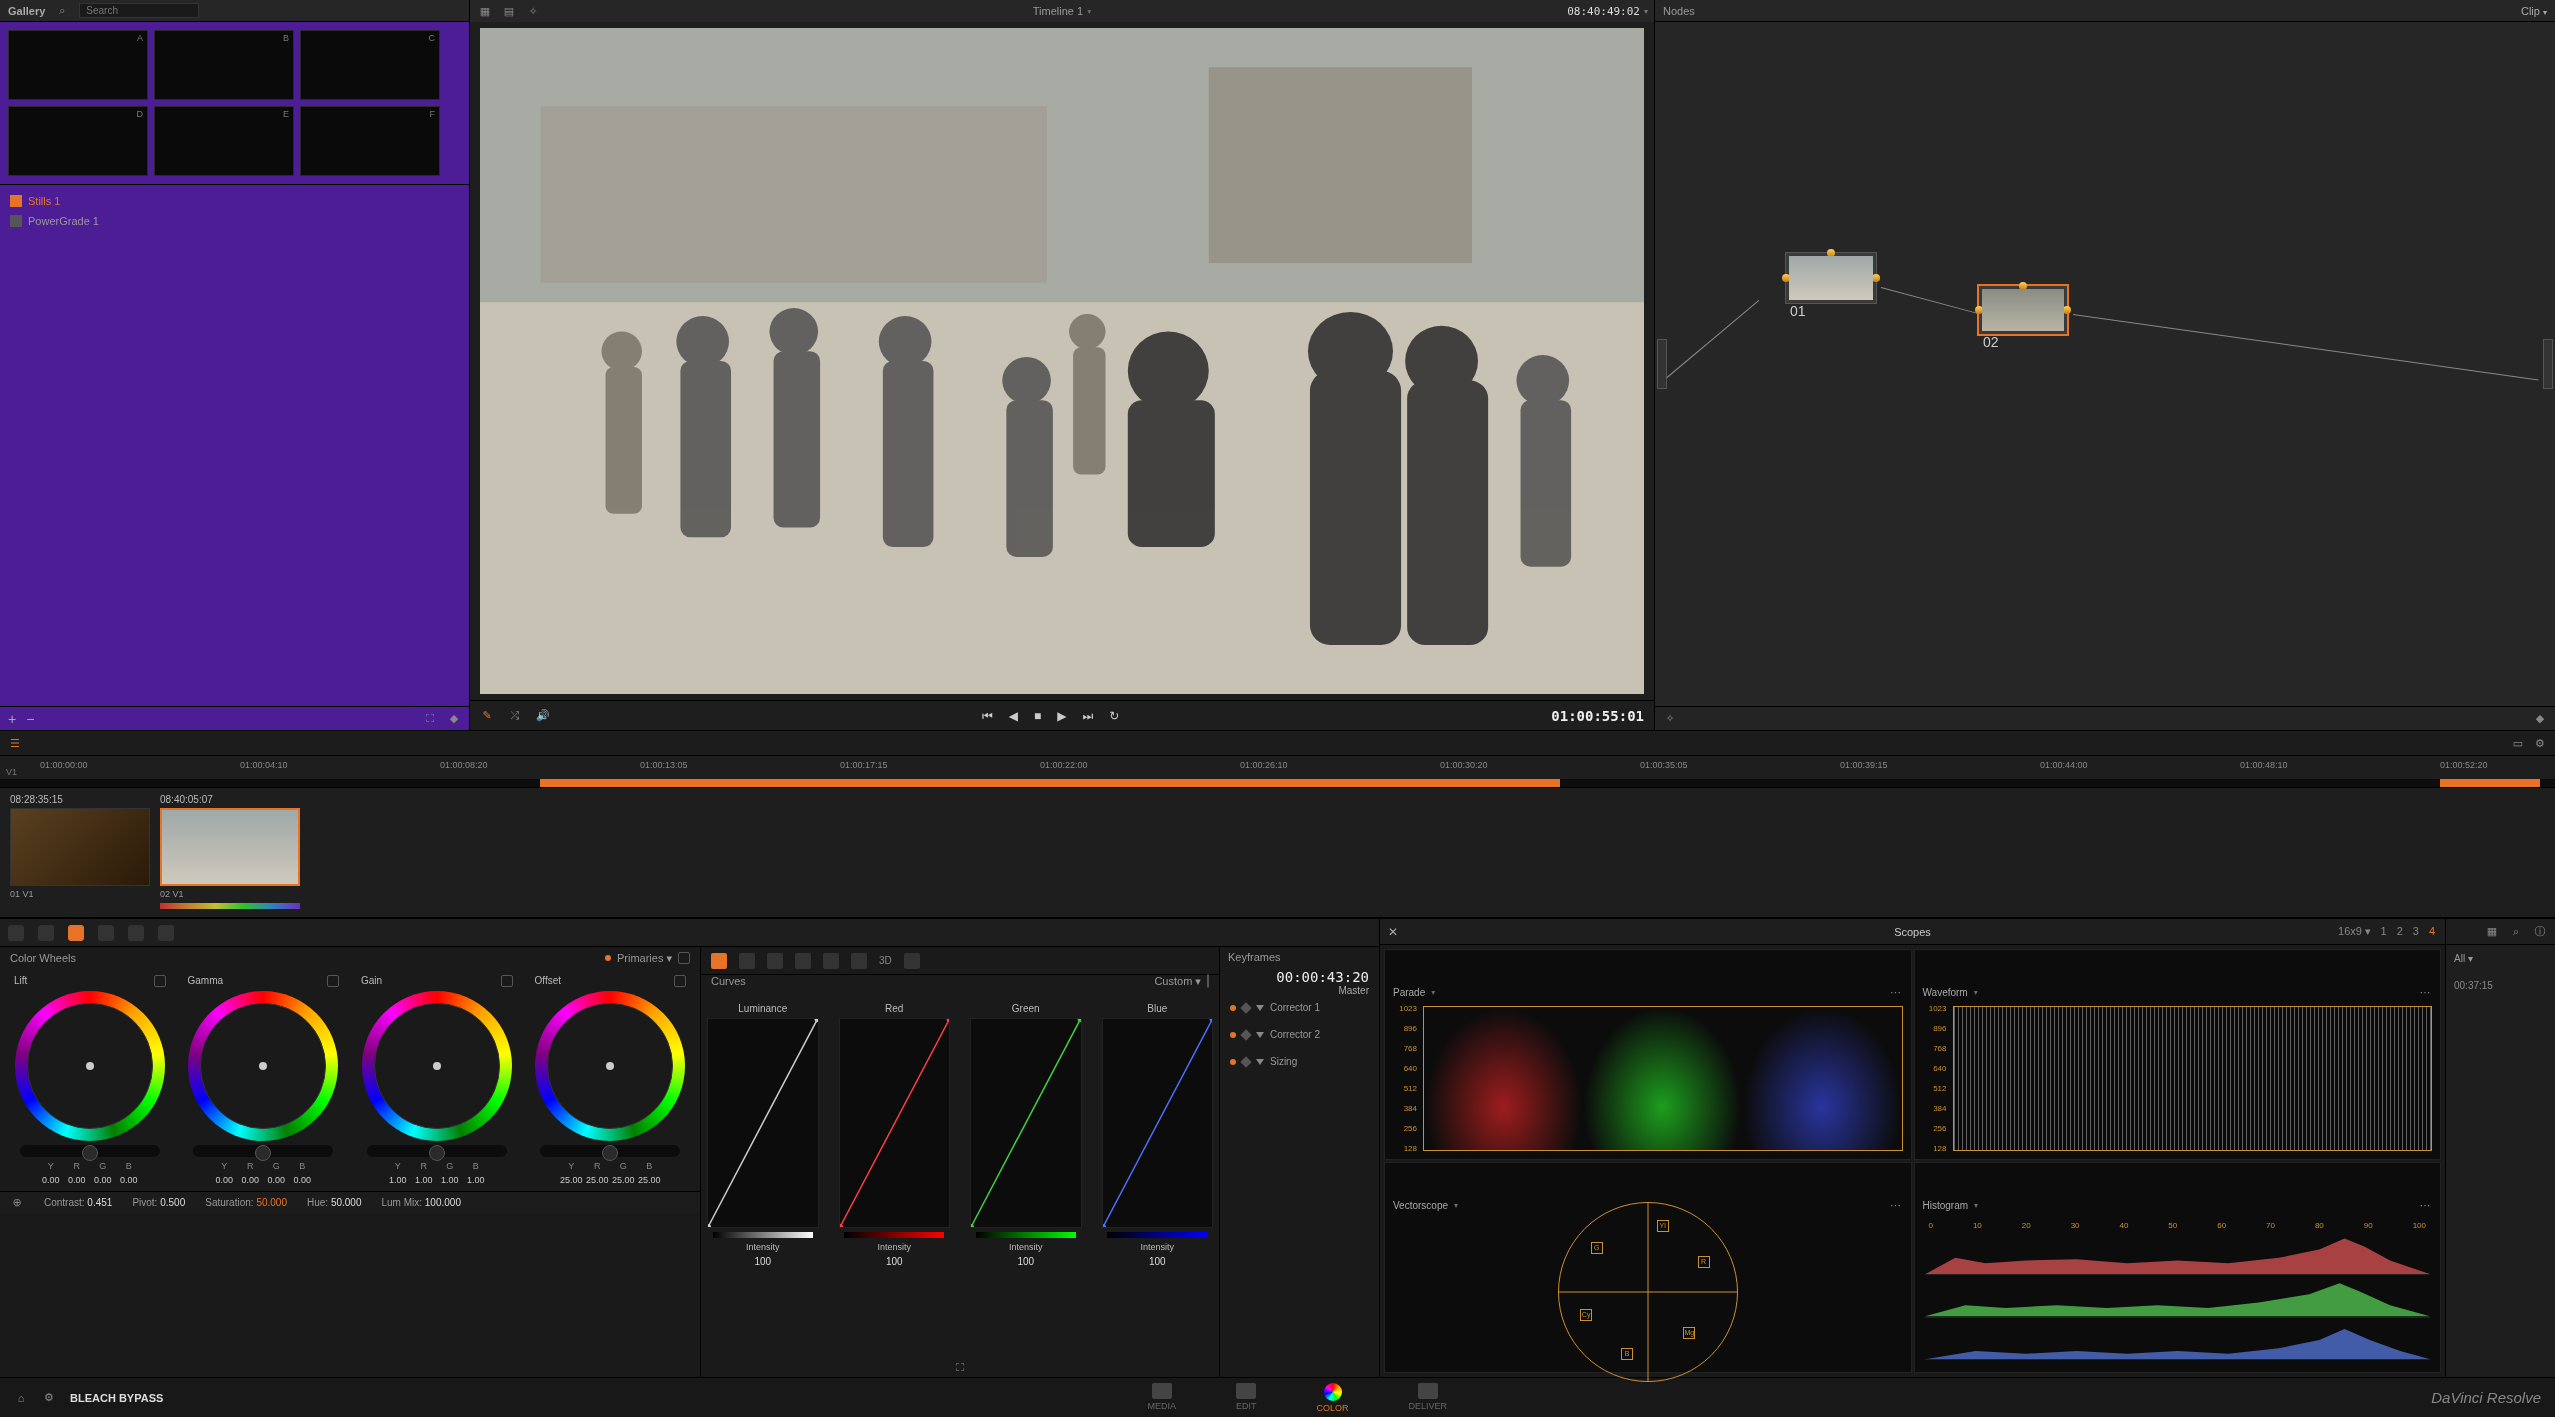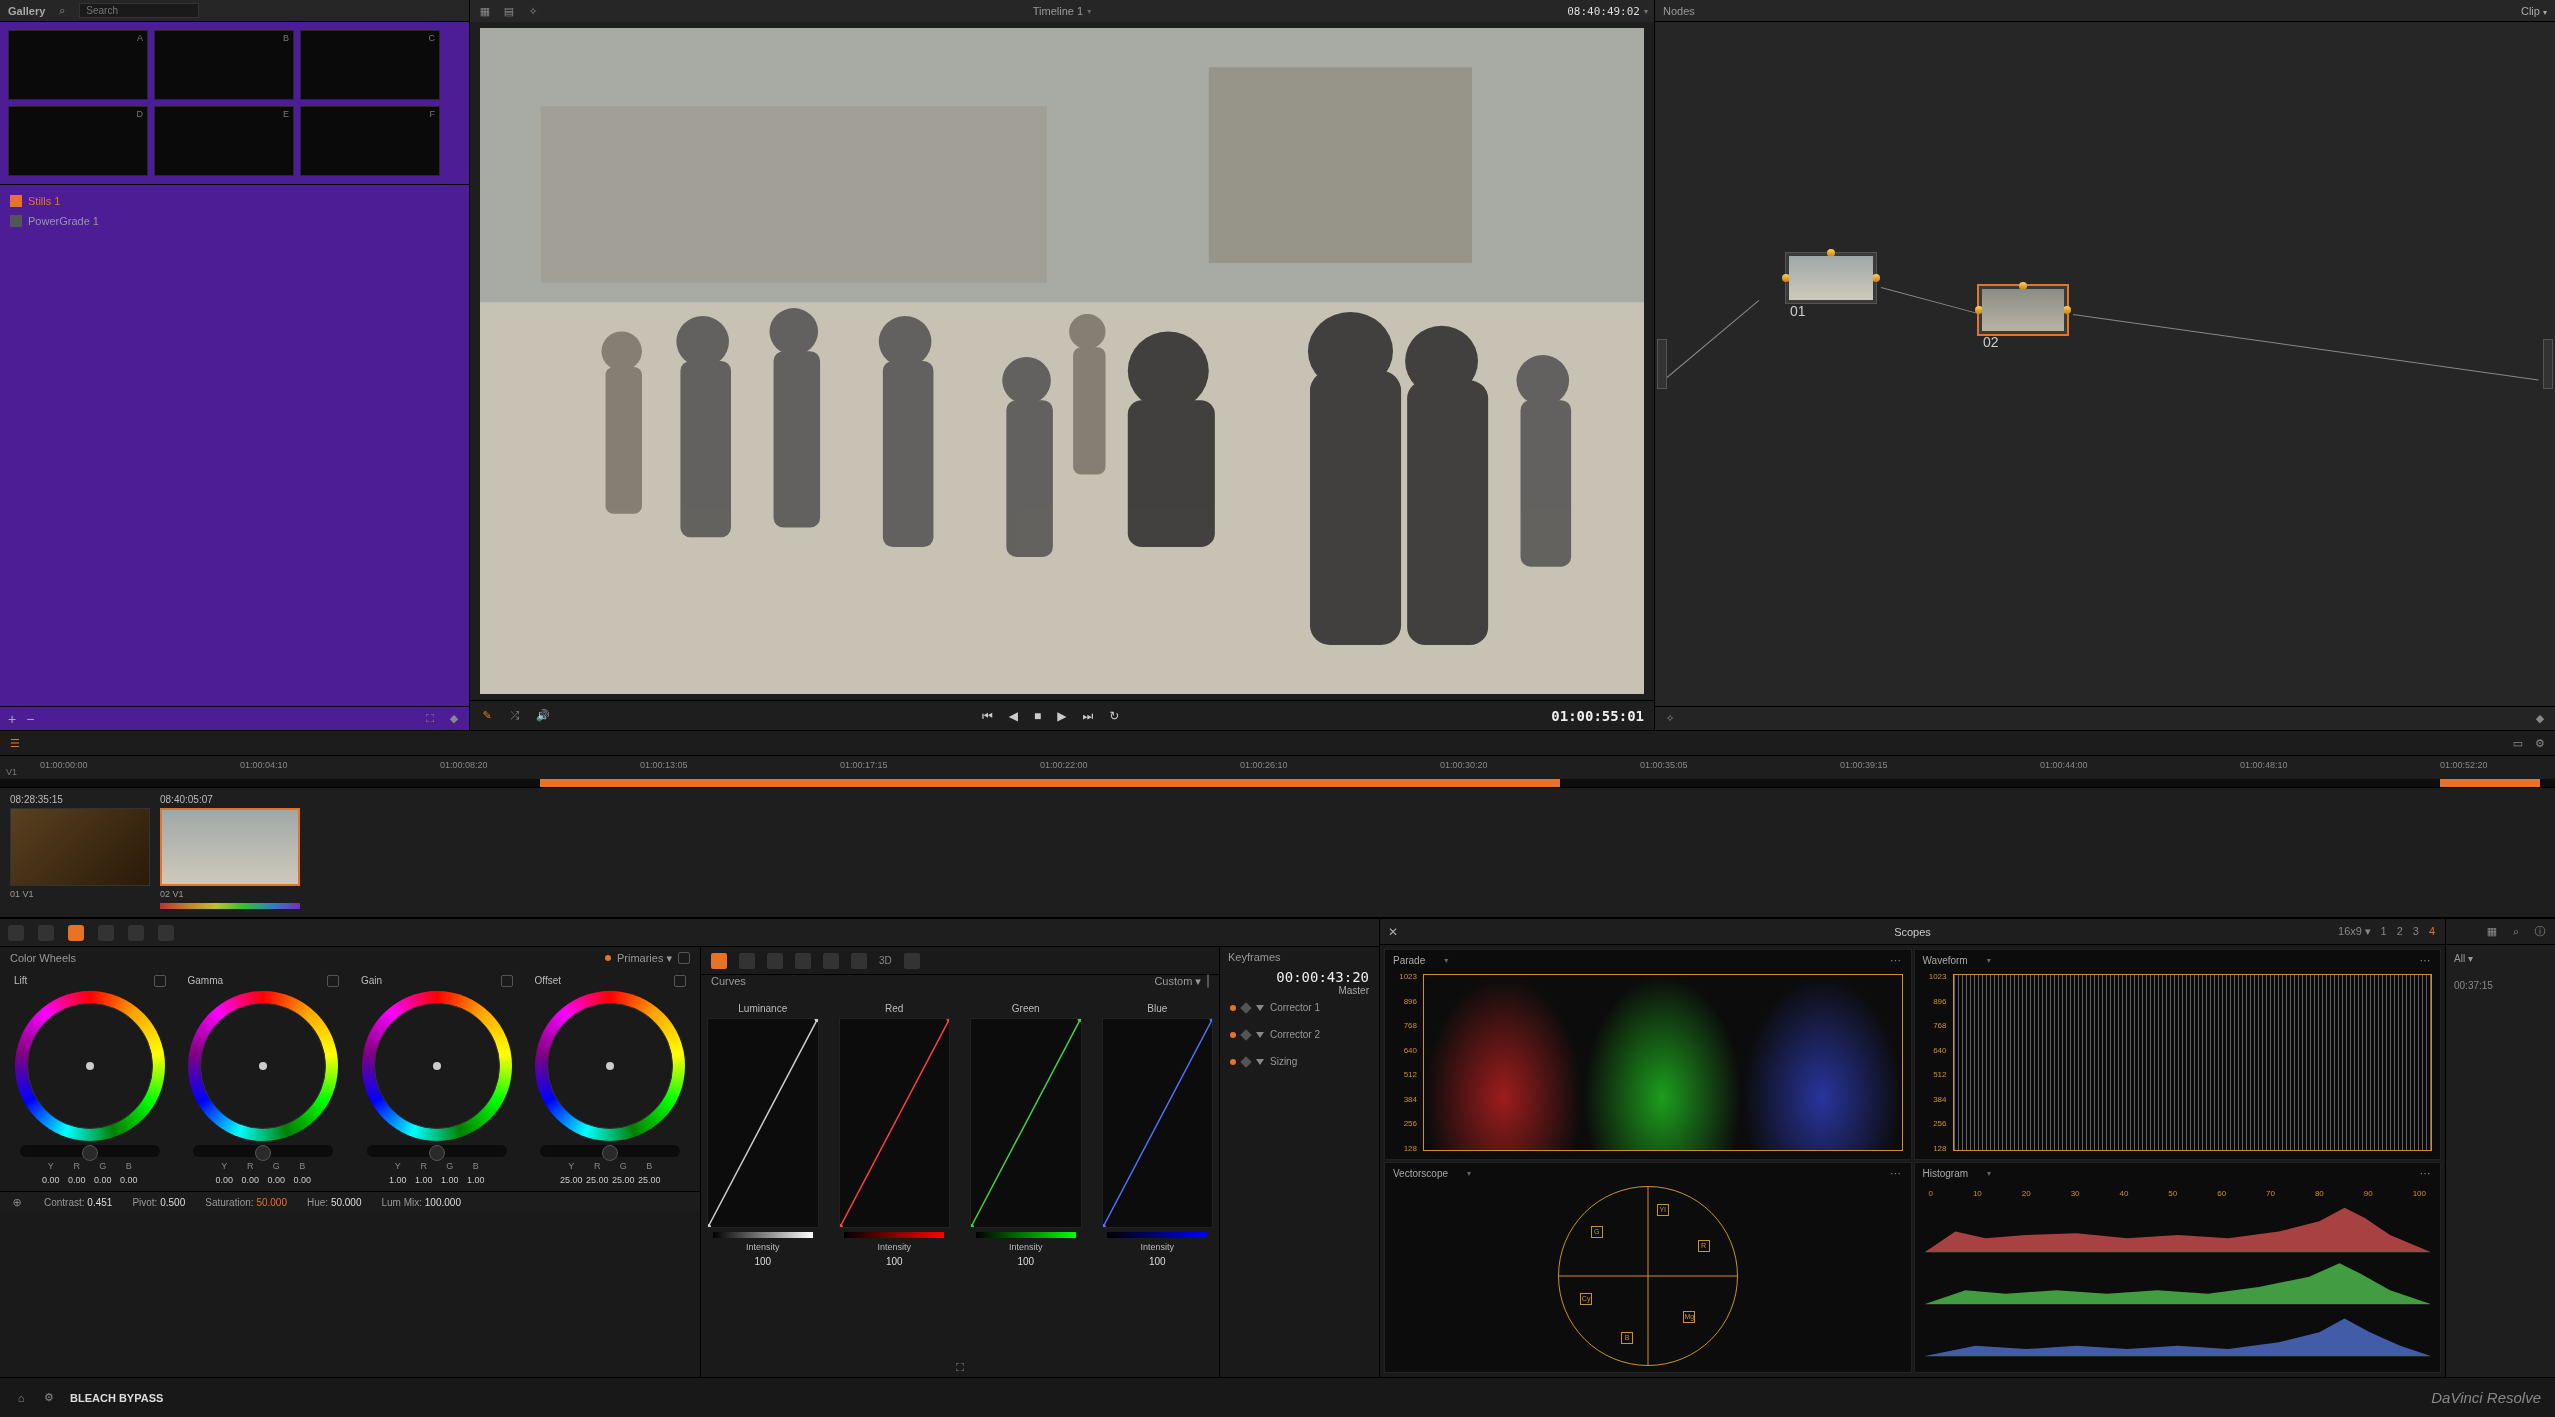--- a/index.html
+++ b/index.html
@@ -129,21 +129,21 @@
 .kf-tri { width:0; height:0; border-left:4px solid transparent; border-right:4px solid transparent; border-top:6px solid #888;}
 
 .scopes-section { flex:1; display:flex; flex-direction:column; position:relative;}
 .scopes-close { position:absolute; left:8px; top:6px; color:#aaa; cursor:pointer; font-size:12px;}
 .scopes-header { height:26px; display:flex; align-items:center; justify-content:center; font-size:11px; color:#ccc; background:#1e1e1e; border-bottom:1px solid #000;}
 .scopes-header .right { position:absolute; right:10px; display:flex; gap:10px;}
 .scopes-header .right .opt { color:#888; cursor:pointer;}
 .scopes-header .right .opt.active { color:#e67326; }
 .scopes-grid { flex:1; display:grid; grid-template-columns:1fr 1fr; grid-template-rows:1fr 1fr; gap:2px; padding:4px;}
 .scope-cell { background:#0c0c0c; border:1px solid #222; display:flex; flex-direction:column;}
-.scope-title { height:20px; display:flex; align-items:center; padding:0 8px; font-size:10px; color:#aaa; gap:19px;}
+.scope-title { height:20px; display:flex; align-items:center; padding:0 8px; font-size:10px; color:#aaa; gap:6px;margin-top:32px;}
 .scope-title .dd { color:#666; font-size:8px;}
 .scope-body { flex:1; position:relative; margin:2px 6px 6px 6px;}
 .scope-body .ylabels { position:absolute; left:0; top:0; bottom:0; width:30px; display:flex; flex-direction:column; justify-content:space-between; font-size:8px; color:#cc9030; text-align:right; padding-right:4px;}
 .parade-canvas { position:absolute; left:32px; right:2px; top:2px; bottom:2px; border:1px solid #cc9030; display:flex;}
 .parade-ch { flex:1; position:relative;}
 .parade-ch.r { background:radial-gradient(ellipse at 50% 70%, rgba(255,40,40,0.6), transparent 70%);}
 .parade-ch.g { background:radial-gradient(ellipse at 50% 70%, rgba(40,255,40,0.6), transparent 70%);}
 .parade-ch.b { background:radial-gradient(ellipse at 50% 70%, rgba(60,80,255,0.6), transparent 70%);}
 .wave-canvas { position:absolute; left:32px; right:2px; top:2px; bottom:2px; border:1px solid #cc9030; background: repeating-linear-gradient(90deg, rgba(255,255,255,0.35) 0 1px, transparent 1px 4px), #0a0a0a;}
 .vectorscope { position:absolute; left:50%; top:50%; width:180px; height:180px; border:1px solid #cc9030; border-radius:50%; transform:translate(-50%,-50%);}
@@ -708,16 +708,34 @@
       </div>
     </div>
   </div>
 
   <div class="page-tabs">
     <div class="left">
       <span class="tiny-icon">⌂</span>
       <span class="tiny-icon">⚙</span>
       <span class="proj-name">BLEACH BYPASS</span>
     </div>
+    <div class="center">
+      <div class="ptab">
+          <div class="picon"></div>
+          <span>MEDIA</span>
+        </div>
+      <div class="ptab">
+          <div class="picon"></div>
+          <span>EDIT</span>
+        </div>
+      <div class="ptab active">
+          <div class="picon"></div>
+          <span>COLOR</span>
+        </div>
+      <div class="ptab">
+          <div class="picon"></div>
+          <span>DELIVER</span>
+        </div>
+    </div>
     <div class="brand">DaVinci Resolve</div>
   </div>
 
 </div>
 
 </body></html>

